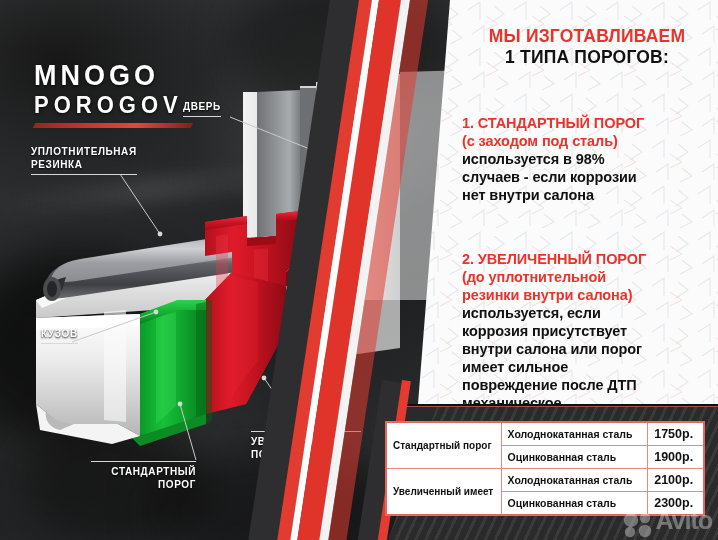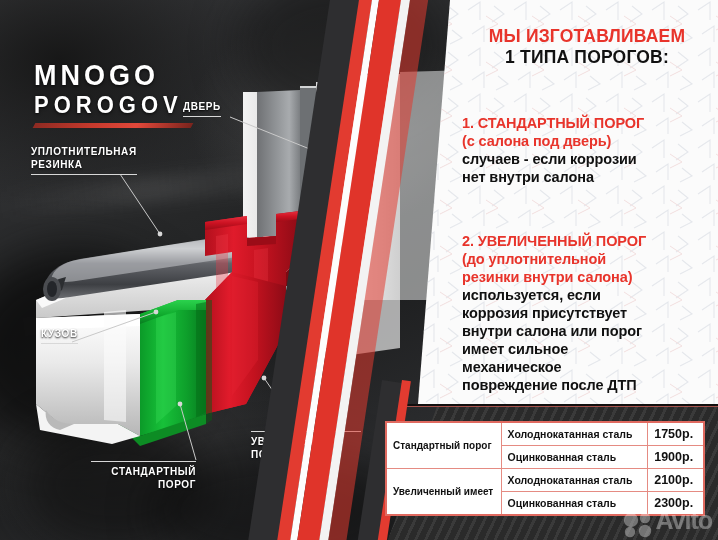--- a/index.html
+++ b/index.html
@@ -326,35 +326,36 @@
   <div class="diag" id="diag-red3"></div>
   <div class="diag" id="diag-red4"></div>
   <div class="diag" id="diag-pale"></div>
 
   <div id="text-block">
     <div class="hl1">МЫ ИЗГОТАВЛИВАЕМ</div>
     <div class="hl2">1 ТИПА ПОРОГОВ:</div>
 
     <div class="para">
       <div class="p-title">1. СТАНДАРТНЫЙ ПОРОГ</div>
-      <div class="p-sub">(с салона под дверь)</div>
+      <div class="p-sub">(с заходом под сталь)</div>
+      <div class="p-body">используется в 98%</div>
       <div class="p-body">случаев - если коррозии</div>
       <div class="p-body">нет внутри салона</div>
     </div>
 
     <div class="para">
       <div class="p-title">2. УВЕЛИЧЕННЫЙ ПОРОГ</div>
       <div class="p-sub">(до уплотнительной</div>
       <div class="p-sub">резинки внутри салона)</div>
       <div class="p-body">используется, если</div>
       <div class="p-body">коррозия присутствует</div>
       <div class="p-body">внутри салона или порог</div>
       <div class="p-body">имеет сильное</div>
+      <div class="p-body">повреждение после ДТП</div>
       <div class="p-body">механическое</div>
-      <div class="p-body">повреждение после ДТП</div>
     </div>
   </div>
 
   <div id="dark-strip"></div>
   <div id="strip-topline"></div>
   <div id="strip-redline"></div>
   <div id="diag-low-dark"></div>
   <div id="diag-low"></div>
 
   <table id="price-table">

